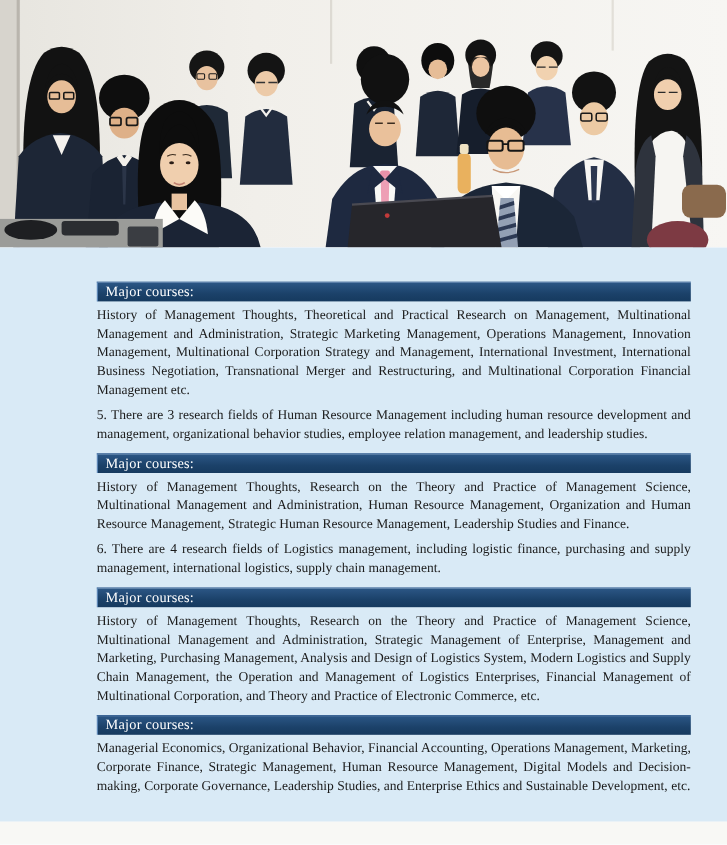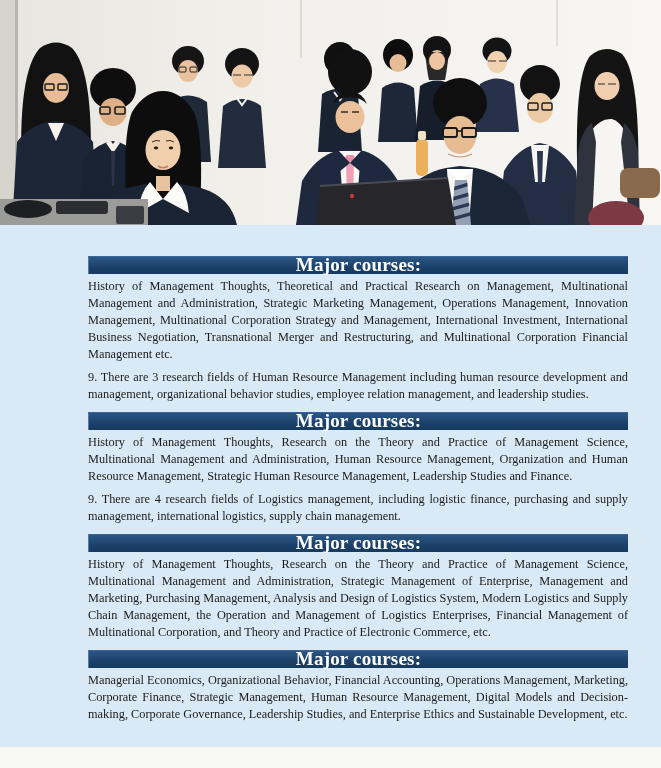--- a/index.html
+++ b/index.html
@@ -8,23 +8,23 @@
   }
   html,body{margin:0;padding:0;}
   body{background:#ffffff;font-family:"Liberation Serif","DejaVu Serif",serif;}
   .page{position:relative;width:661px;height:768px;background:var(--page-bg);overflow:hidden;}
   .photo-wrap{position:absolute;top:0;left:0;width:661px;height:225px;}
   .content{position:absolute;top:225px;left:0;width:661px;height:522px;background:var(--content-bg);}
   .column{display:flex;flex-direction:column;box-sizing:border-box;width:540px;margin-left:88px;padding-top:31px;}
   .bar{
     box-sizing:border-box;width:100%;
     background:linear-gradient(180deg,var(--bar-bg-top) 0%,var(--bar-bg) 60%,#163a5f 100%);
-    color:var(--bar-text);font-weight:bold;font-size:19px;line-height:14px;
+    color:var(--bar-text);font-weight:normal;font-size:13px;line-height:14px;
     padding:1px 7px 2px;margin:3px 0 4px;letter-spacing:.2px;
-    border-left:1px solid #4f7bae;border-top:1px solid #3c6697;text-align:center;
+    border-left:1px solid #4f7bae;border-top:1px solid #3c6697;
   }
   .bar:first-child{margin-top:0;}
   .para{
     margin:0 0 6px;color:var(--body-text);
     font-size:12.3px;line-height:17px;text-align:justify;
   }
   .footer-strip{position:absolute;left:0;top:747px;width:661px;height:21px;background:var(--footer-bg);}
 </style>
 </head>
 <body>
@@ -192,24 +192,24 @@
         <rect x="620" y="168" width="40" height="30" rx="8" fill="#8a6a4d"></rect>
         <ellipse cx="616" cy="218" rx="28" ry="17" fill="#7d3a43"></ellipse>
       </g>
     </svg>
   </div>
 
   <div class="content">
     <div class="column">
       <div class="bar">Major courses:</div>
       <p class="para">History of Management Thoughts, Theoretical and Practical Research on Management, Multinational Management and Administration, Strategic Marketing Management, Operations Management, Innovation Management, Multinational Corporation Strategy and Management, International Investment, International Business Negotiation, Transnational Merger and Restructuring, and Multinational Corporation Financial Management etc.</p>
-      <p class="para">9. There are 3 research fields of Human Resource Management including human resource development and management, organizational behavior studies, employee relation management, and leadership studies.</p>
+      <p class="para">5. There are 3 research fields of Human Resource Management including human resource development and management, organizational behavior studies, employee relation management, and leadership studies.</p>
       <div class="bar">Major courses:</div>
       <p class="para">History of Management Thoughts, Research on the Theory and Practice of Management Science, Multinational Management and Administration, Human Resource Management, Organization and Human Resource Management, Strategic Human Resource Management, Leadership Studies and Finance.</p>
-      <p class="para">9. There are 4 research fields of Logistics management, including logistic finance, purchasing and supply management, international logistics, supply chain management.</p>
+      <p class="para">6. There are 4 research fields of Logistics management, including logistic finance, purchasing and supply management, international logistics, supply chain management.</p>
       <div class="bar">Major courses:</div>
       <p class="para">History of Management Thoughts, Research on the Theory and Practice of Management Science, Multinational Management and Administration, Strategic Management of Enterprise, Management and Marketing, Purchasing Management, Analysis and Design of Logistics System, Modern Logistics and Supply Chain Management, the Operation and Management of Logistics Enterprises, Financial Management of Multinational Corporation, and Theory and Practice of Electronic Commerce, etc.</p>
       <div class="bar">Major courses:</div>
       <p class="para">Managerial Economics, Organizational Behavior, Financial Accounting, Operations Management, Marketing, Corporate Finance, Strategic Management, Human Resource Management, Digital Models and Decision-making, Corporate Governance, Leadership Studies, and Enterprise Ethics and Sustainable Development, etc.</p>
     </div>
   </div>
 
   <div class="footer-strip"></div>
 </div>
 

